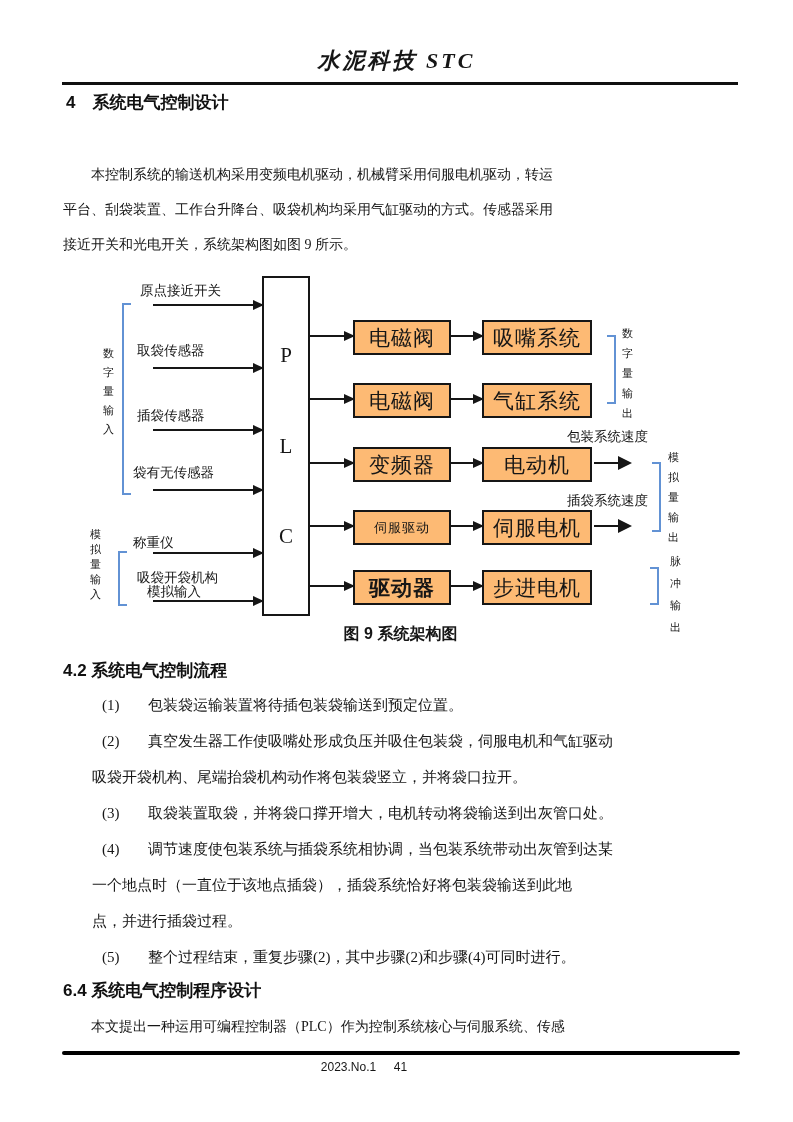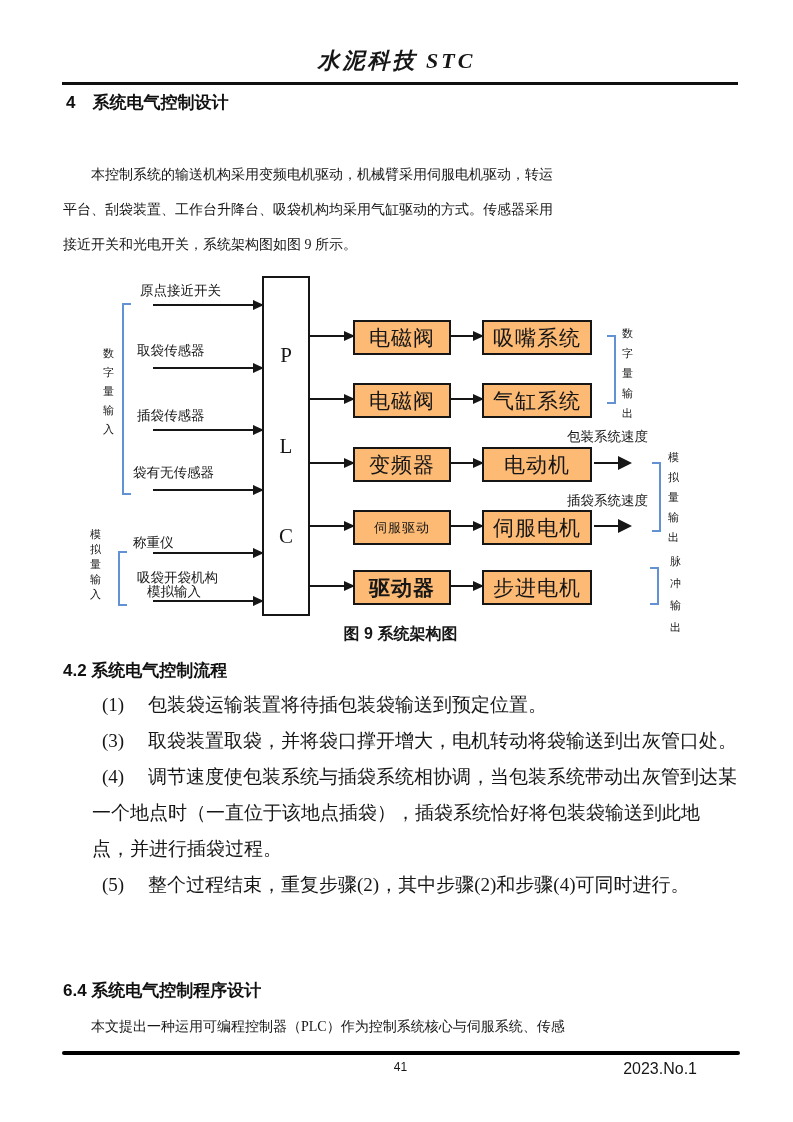--- a/index.html
+++ b/index.html
@@ -16,21 +16,21 @@
   .h41{top:124px;left:63px;}
   .h42{top:660px;left:63px;}
   .h43{top:980px;left:63px;}
 
   .para{position:absolute;margin:0;left:63px;width:675px;font-size:14px;line-height:35px;
         white-space:pre-wrap;text-align:justify;}
   .para41{top:157px;}
   .para43{top:1009px;}
   .indent{text-indent:2em;}
 
-  .list42{position:absolute;top:687px;left:63px;width:675px;font-size:19px;line-height:36px;}
+  .list42{position:absolute;top:687px;left:63px;width:675px;font-size:15px;line-height:36px;}
   .li{padding-left:29px;text-indent:10px;}
   .li .num{display:inline-block;width:46px;text-indent:0;}
   .li .txt{white-space:pre-wrap;}
 
   
   .diagram{position:absolute;top:272px;left:63px;width:675px;height:392px;}
   .lb{position:absolute;font-size:13.5px;white-space:nowrap;}
   .arr{position:absolute;height:2px;background:#161616;}
   .arr::after{content:'';position:absolute;right:-2px;top:-4px;width:0;height:0;
         border-left:11px solid #161616;border-top:5px solid transparent;border-bottom:5px solid transparent;}
@@ -43,22 +43,22 @@
         align-items:center;justify-content:center;font-size:21px;letter-spacing:1px;}
   .plc{position:absolute;left:199px;top:4px;width:44px;height:336px;border:2px solid #161616;
         display:flex;flex-direction:column;justify-content:space-evenly;align-items:center;
         font-family:"Liberation Serif","DejaVu Serif",serif;font-size:21px;}
   .dcaption{position:absolute;top:352px;left:0;width:100%;text-align:center;font-size:16px;
         font-weight:600;font-family:"Liberation Sans","DejaVu Sans",sans-serif;}
 
   .footer-rule{position:absolute;top:1051px;left:62px;width:678px;height:4px;background:#000;border-radius:2px;}
   .pagenum{position:absolute;top:1060px;left:63px;width:675px;text-align:center;
         font-family:"Liberation Sans","DejaVu Sans",sans-serif;font-size:12px;}
-  .issue{position:absolute;top:1060px;left:0;width:697px;text-align:right;
-        font-family:"Liberation Sans","DejaVu Sans",sans-serif;font-size:16px;}
+  .issue{position:absolute;top:1060px;left:0;width:697px;text-align:center;
+        font-family:"Liberation Sans","DejaVu Sans",sans-serif;font-size:12px;}
 </style>
 </head>
 <body>
 
 <div class="page">
 
   <div class="journal-title">水泥科技 STC</div>
   <div class="rule-top"></div>
 
   <h2 class="hsec h4">4　系统电气控制设计</h2>
@@ -132,20 +132,24 @@
     <div class="dcaption">图 9 系统架构图</div>
   </div>
 
   <h3 class="hsec h42">4.2 系统电气控制流程</h3>
 
   <div class="list42">
     <div class="li">
       <span class="num">(1)</span><span class="txt">包装袋运输装置将待插包装袋输送到预定位置。</span>
     </div>
     <div class="li">
+      <span class="num">(2)</span><span class="txt">真空发生器工作使吸嘴处形成负压并吸住包装袋，伺服电机和气缸驱动
+吸袋开袋机构、尾端抬袋机构动作将包装袋竖立，并将袋口拉开。</span>
+    </div>
+    <div class="li">
       <span class="num">(3)</span><span class="txt">取袋装置取袋，并将袋口撑开增大，电机转动将袋输送到出灰管口处。</span>
     </div>
     <div class="li">
       <span class="num">(4)</span><span class="txt">调节速度使包装系统与插袋系统相协调，当包装系统带动出灰管到达某
 一个地点时（一直位于该地点插袋），插袋系统恰好将包装袋输送到此地
 点，并进行插袋过程。</span>
     </div>
     <div class="li">
       <span class="num">(5)</span><span class="txt">整个过程结束，重复步骤(2)，其中步骤(2)和步骤(4)可同时进行。</span>
     </div>

